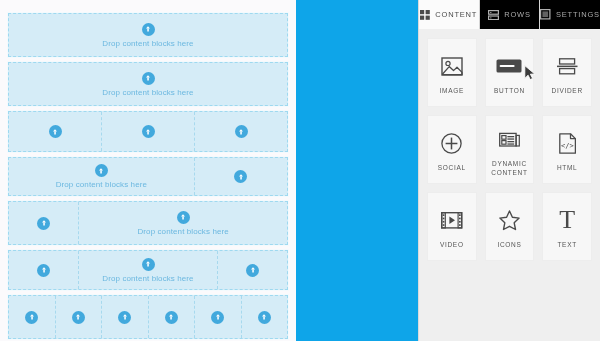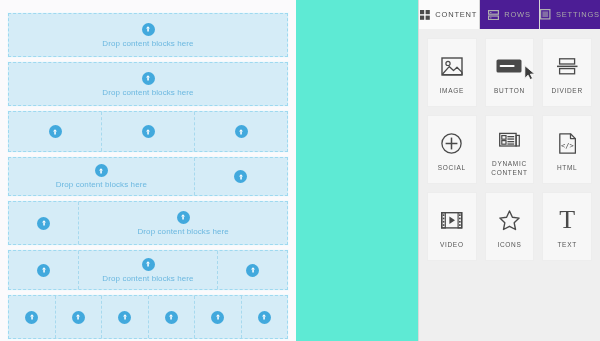--- a/index.html
+++ b/index.html
@@ -13,21 +13,21 @@
     position: relative;
     width: 600px; height: 341px;
     display: flex;
     background: #ffffff;
   }
 
   
   #canvas-area {
     position: relative;
     width: 427px; height: 341px;
-    background: #5eead4;
+    background: #0ea5e9;
     overflow: hidden;
   }
   #canvas-sheet {
     position: absolute;
     left: 0; top: 0;
     width: 296px; height: 341px;
     background: #fbfafc;
   }
   #rows-stack {
     position: absolute;
@@ -92,21 +92,21 @@
   }
   .tab {
     flex: 1 1 0;
     display: flex;
     align-items: center;
     justify-content: center;
     gap: 5px;
     font-size: 7.5px;
     letter-spacing: 0.8px;
     color: #a9a9a9;
-    background: #4c1d95;
+    background: #000000;
     border-right: 1px solid #d6d6d6;
     height: 29px;
   }
   .tab:last-child { border-right: none; }
   .tab.active {
     background: #fbfbfb;
     color: #4a4a4a;
   }
   .tab-icon { display: flex; align-items: center; }
   .tab-label { line-height: 1; }

